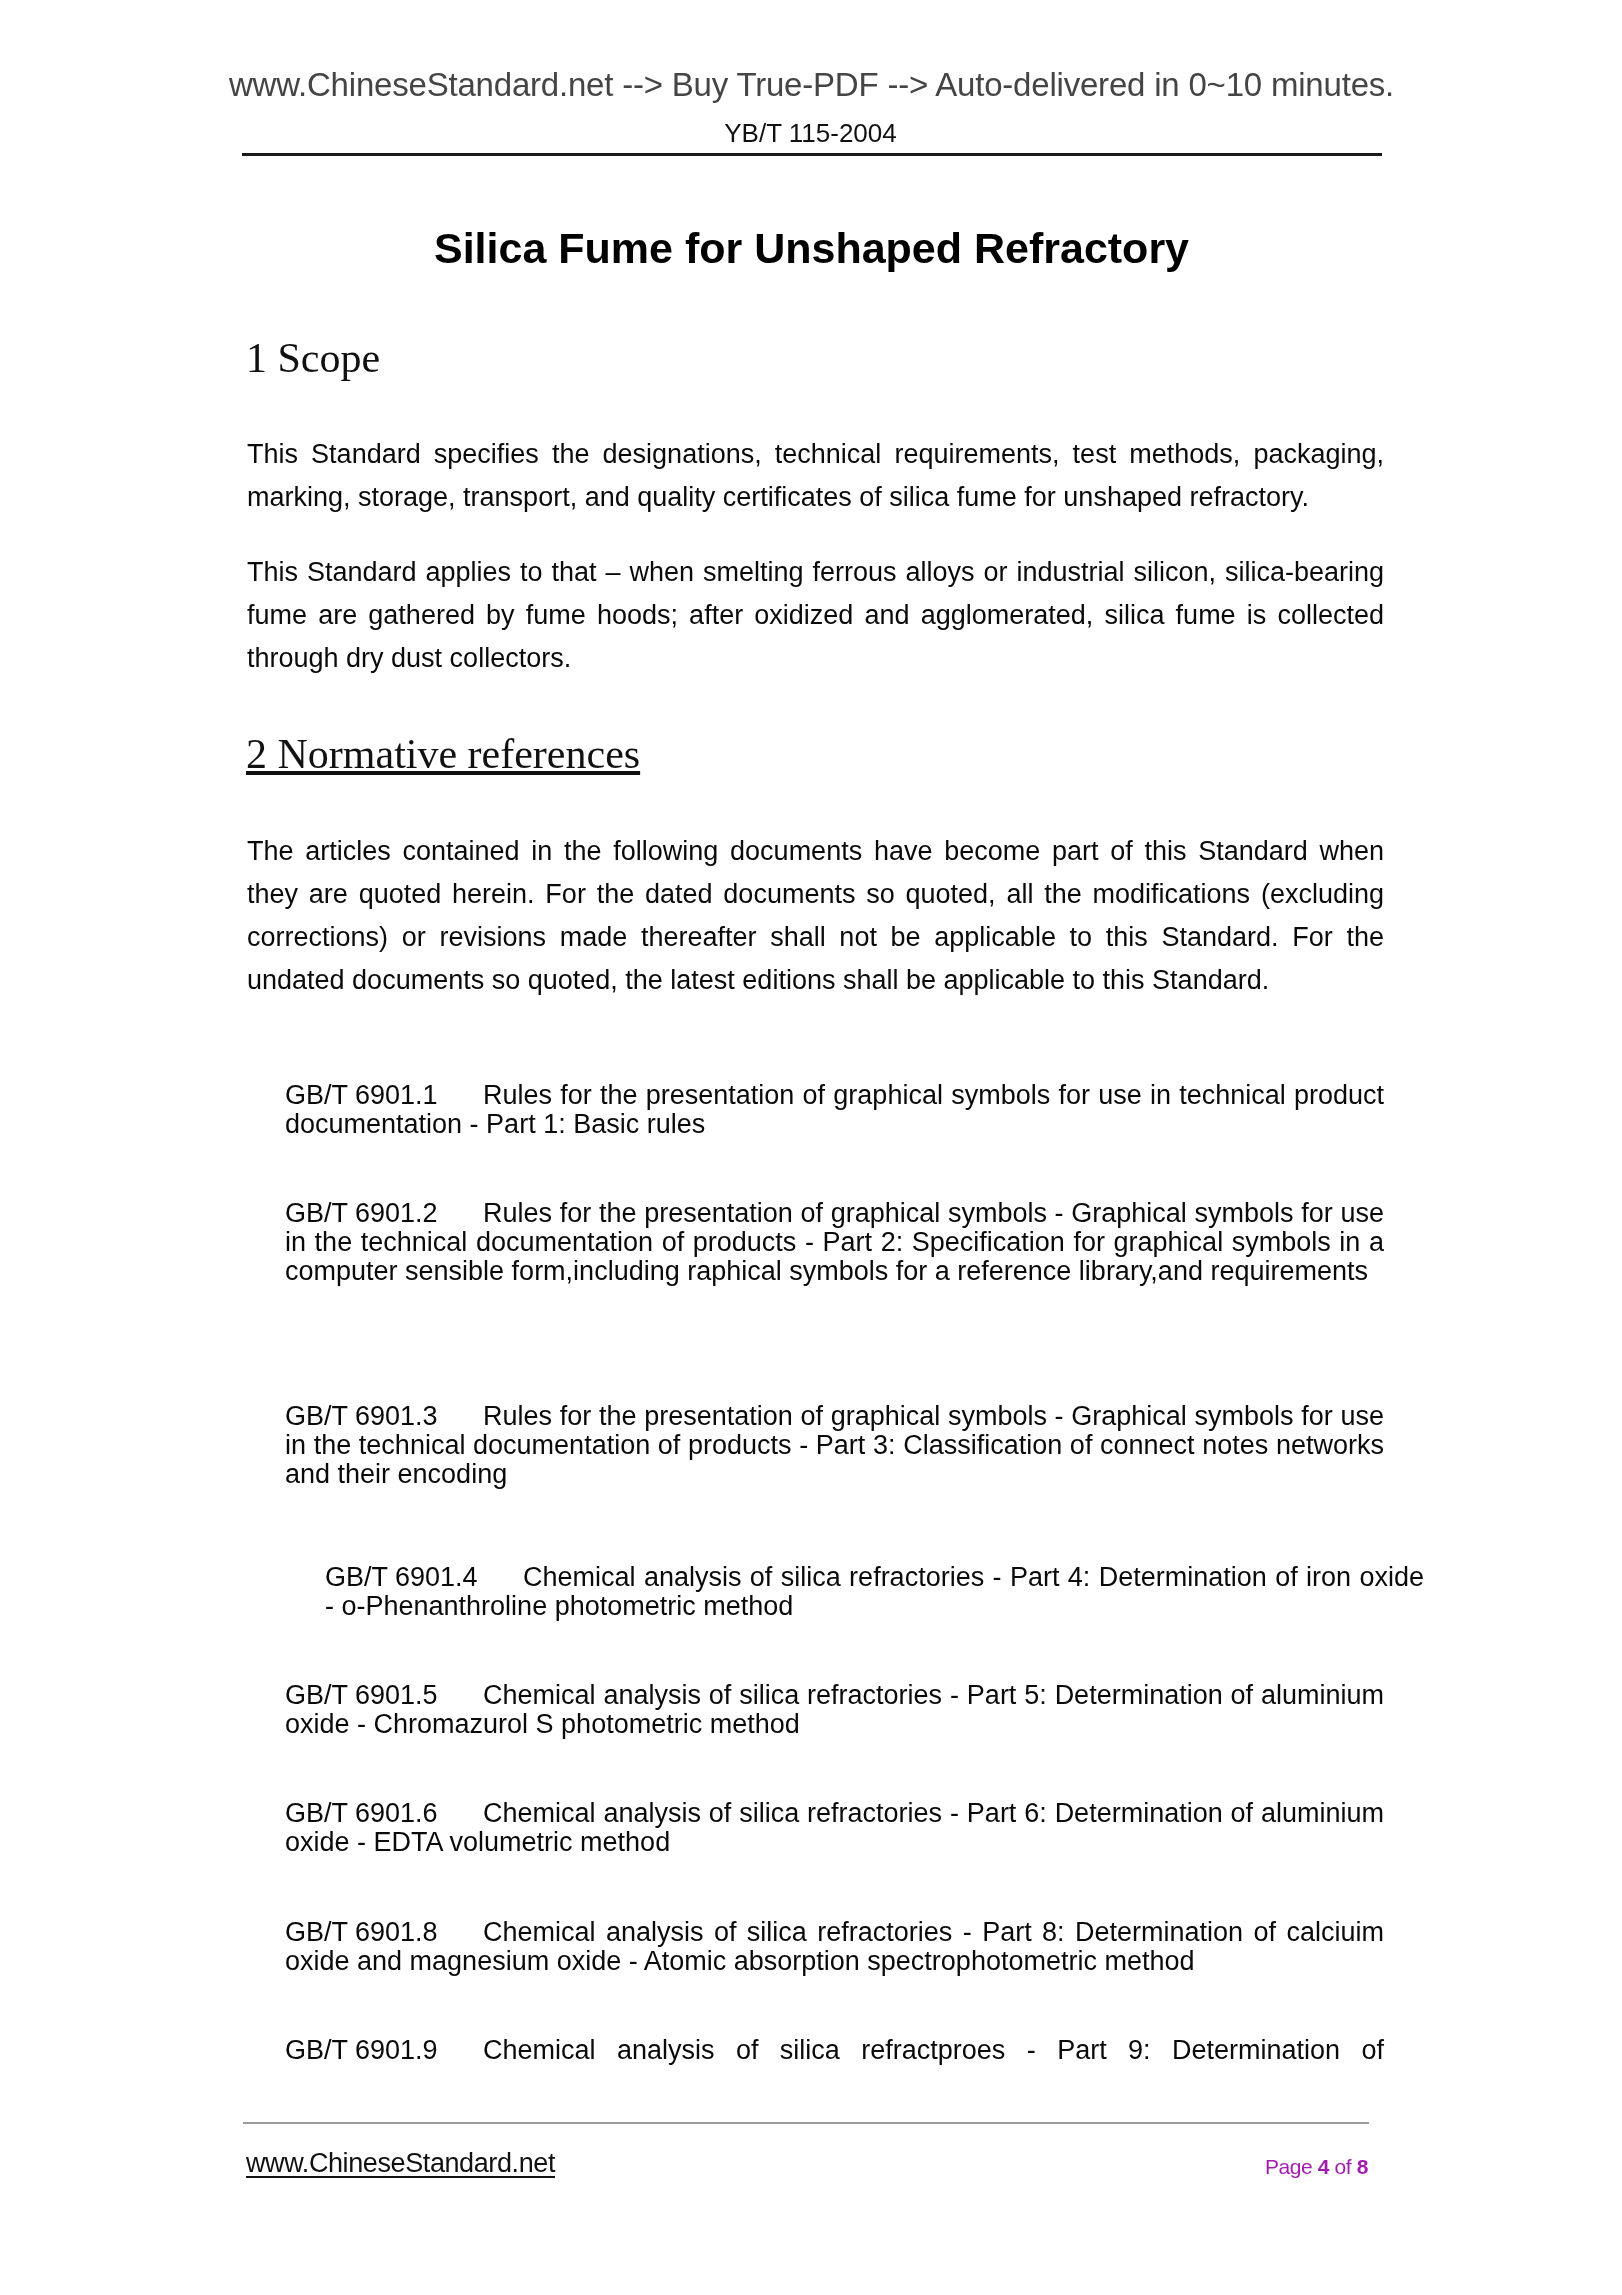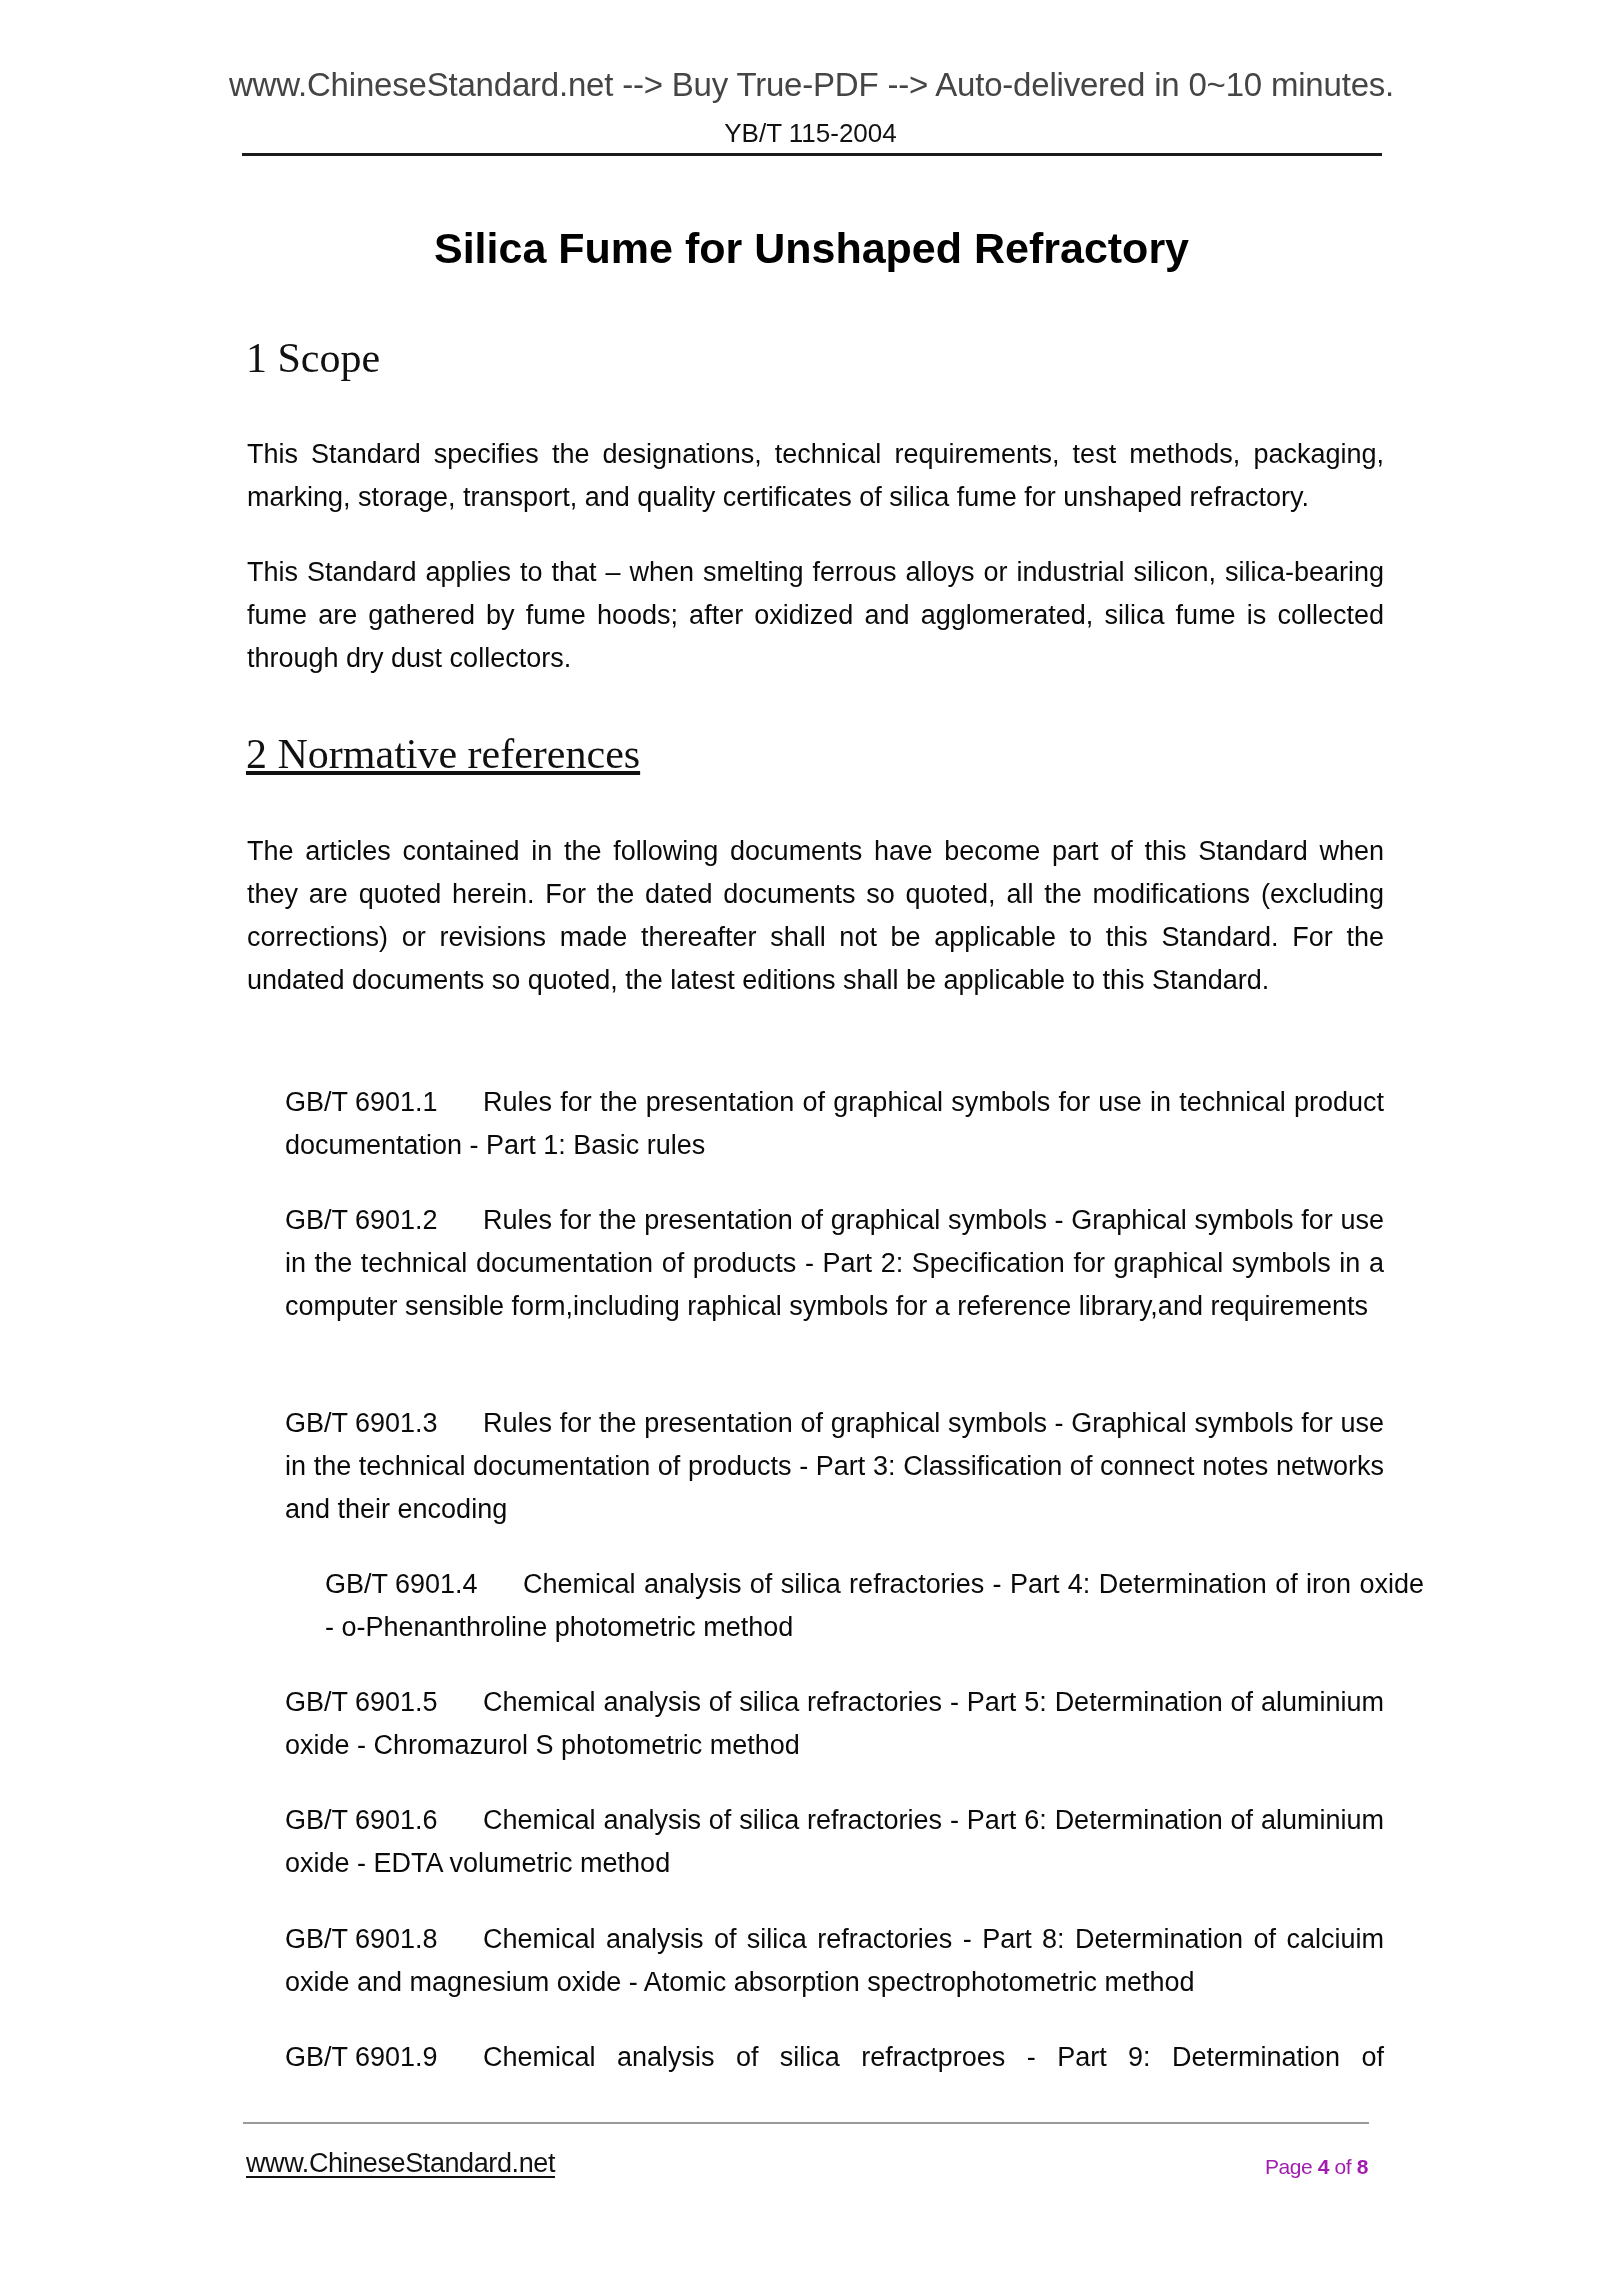--- a/index.html
+++ b/index.html
@@ -67,21 +67,21 @@
     width: 1137px;
     font-size: 27px;
     line-height: 43px;
     text-align: justify;
     color: #0a0a0a;
   }
   .ref-item {
     left: 285px;
     width: 1099px;
     font-size: 27px;
-    line-height: 43px;
+    line-height: 29px;
     text-align: justify;
     color: #0a0a0a;
   }
   .ref-code {
     display: inline-block;
     min-width: 198px;
   }
 
   
   .footer-rule {

